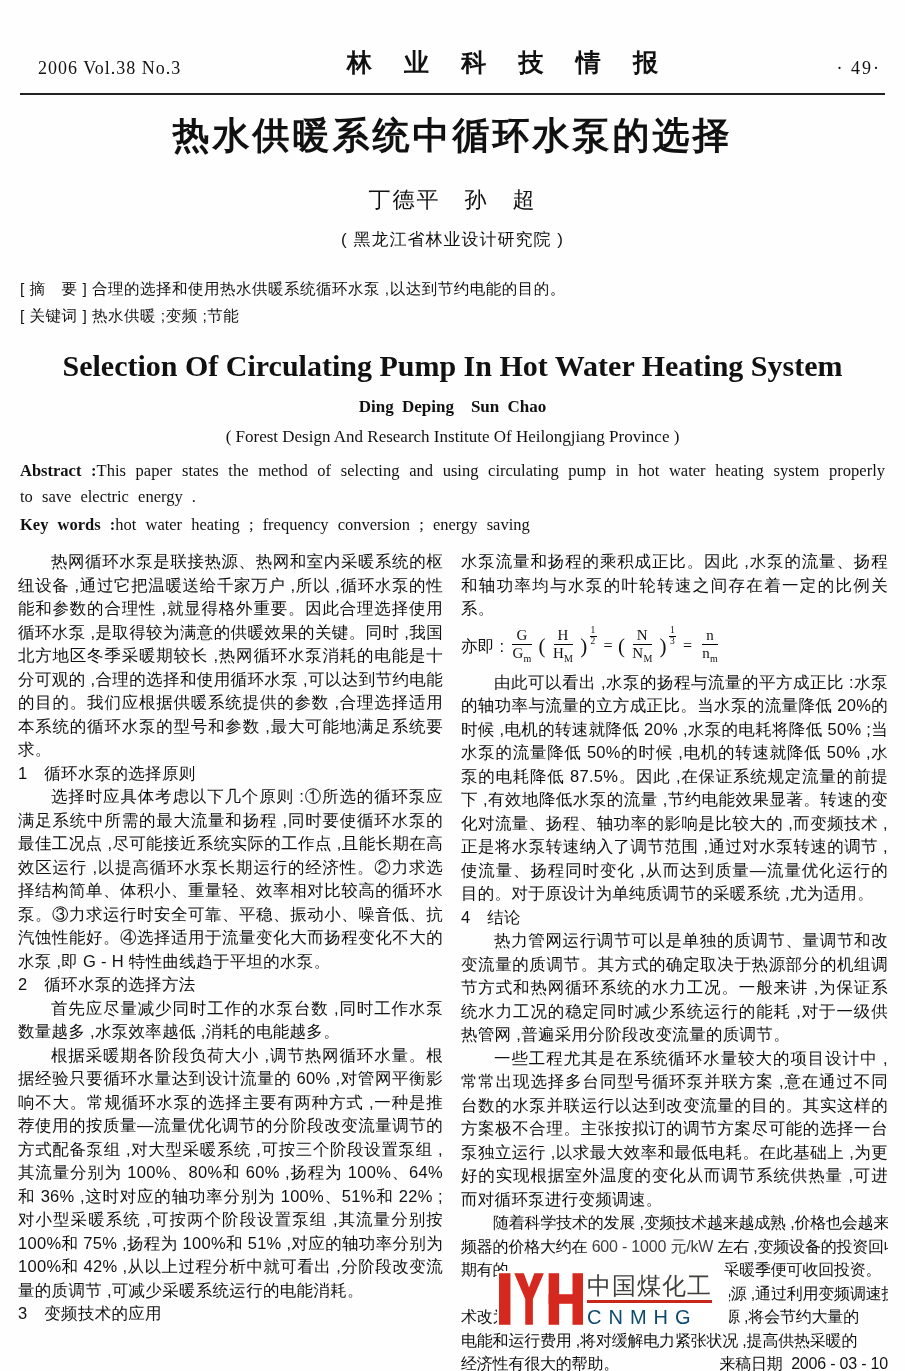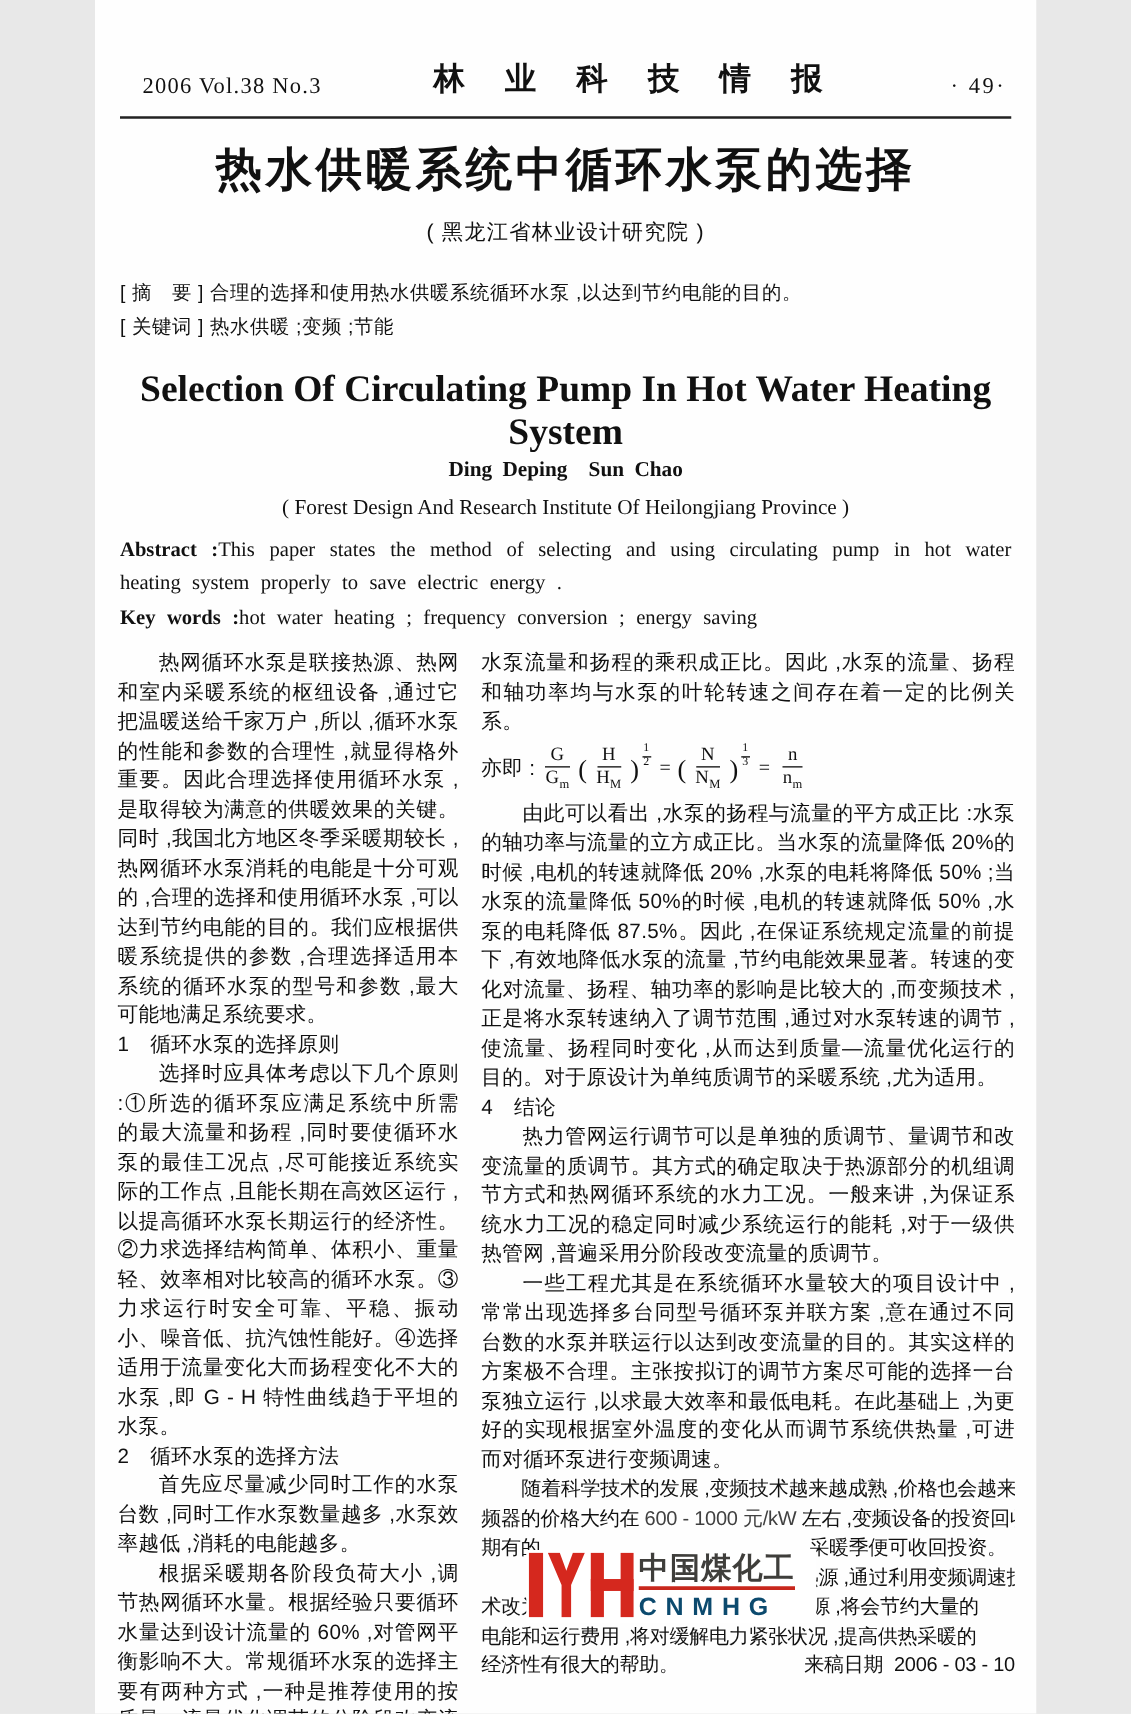--- a/index.html
+++ b/index.html
@@ -1,18 +1,18 @@
 <!DOCTYPE html>
 <html><head>
 <meta charset="utf-8">
 <style>
   * { margin:0; padding:0; box-sizing:border-box; }
   html,body { background:#e8e8e8; }
   .page {
-    position:relative; width:753px; height:1371px; margin:0 auto;
+    position:relative; width:905px; height:1371px; margin:0 auto;
     background:#fefefe; color:#111;
     font-family:"Liberation Sans", sans-serif;
     overflow:hidden;
   }
   
   .hdr { display:flex; justify-content:space-between; align-items:flex-end;
          padding:46px 24px 0 38px; font-family:"Liberation Serif", serif; }
   .hdr-issue { font-size:18px; letter-spacing:1px; }
   .hdr-journal { font-size:25px; font-weight:bold; letter-spacing:13px;
                  font-family:Liberation Serif, serif; }
@@ -20,21 +20,21 @@
   .hdr-rule { border:none; border-top:2px solid #222; margin:14px 20px 0 20px; }
   
   .title { text-align:center; margin-top:16px; font-size:37px; font-weight:bold; letter-spacing:3px; }
   .authors { text-align:center; margin-top:24px; font-size:22px; letter-spacing:2px; }
   .affil { text-align:center; margin-top:13px; font-size:17px; letter-spacing:1px; }
   
   .cnabs { margin:24px 20px 0 20px; font-size:15.5px; line-height:27px; letter-spacing:0.5px; }
   
   .entitle { text-align:center; margin-top:20px; font-size:30px; font-weight:bold;
              font-family:"Liberation Serif", serif; }
-  .enauthors { text-align:center; margin-top:1px; font-size:17px; font-weight:bold;
+  .enauthors { text-align:center; margin-top:12px; font-size:17px; font-weight:bold;
                font-family:"Liberation Serif", serif; word-spacing:4px; }
   .enaffil { text-align:center; margin-top:9px; font-size:17px;
              font-family:"Liberation Serif", serif; }
   .enabs { margin:11px 20px 0 20px; font-size:16.5px; line-height:26px; text-align:justify;
            font-family:"Liberation Serif", serif; word-spacing:5px; }
   .enabs b, .enkw b { font-weight:bold; }
   .enkw { margin:2px 20px 0 20px; font-size:16.5px; line-height:26px;
           font-family:"Liberation Serif", serif; word-spacing:5px; }
   
   .body { display:flex; gap:18px; padding:12px 17px 0 18px; }
@@ -60,39 +60,40 @@
   .tail { position:relative; }
   .tail .row { height:23.5px; line-height:23.5px; white-space:nowrap; overflow:hidden;
                font-size:16px; letter-spacing:-0.2px; text-align:left; }
   .gapspan { display:inline-block; }
   .faint { color:#404040; }
   .daterow { display:flex; justify-content:space-between; }
   
   .wm { position:absolute; left:36px; top:60px; width:232px; height:58px;
         background:#ffffff; display:flex; align-items:flex-start; z-index:5; }
   .wm-logo { flex:0 0 auto; margin:2px 4px 0 2px; }
-  .wm-right { display:flex; flex-direction:column; margin-top:2px;font-weight:bold; }
+  .wm-right { display:flex; flex-direction:column; margin-top:2px; }
   .wm-cn { font-size:24px; color:#3f3e3b; letter-spacing:1px; line-height:26px;
            border-bottom:3px solid #c8271c; padding-bottom:1px; }
   .wm-latin { font-size:20px; color:#0c4a6e; letter-spacing:7px; line-height:24px;
               font-family:"Liberation Sans", sans-serif; margin-top:2px; }
 </style>
 </head>
 <body>
 
 <div class="page">
 
   <div class="hdr">
     <span class="hdr-issue">2006 Vol.38 No.3</span>
     <span class="hdr-journal">林 业 科 技 情 报</span>
     <span class="hdr-page">· 49·</span>
   </div>
   <hr class="hdr-rule">
 
   <div class="title">热水供暖系统中循环水泵的选择</div>
+  <div class="authors">丁德平　孙　超</div>
   <div class="affil">( 黑龙江省林业设计研究院 )</div>
 
   <div class="cnabs">
     <div>
       <span>[ 摘　要 ]</span>
       <span>合理的选择和使用热水供暖系统循环水泵 ,以达到节约电能的目的。</span>
     </div>
     <div>
       <span>[ 关键词 ]</span>
       <span>热水供暖 ;变频 ;节能</span>

